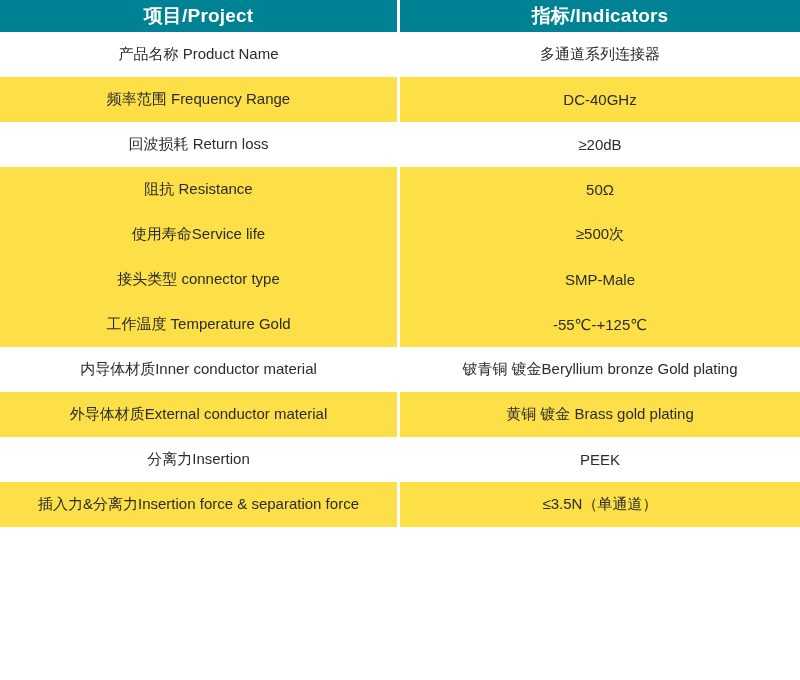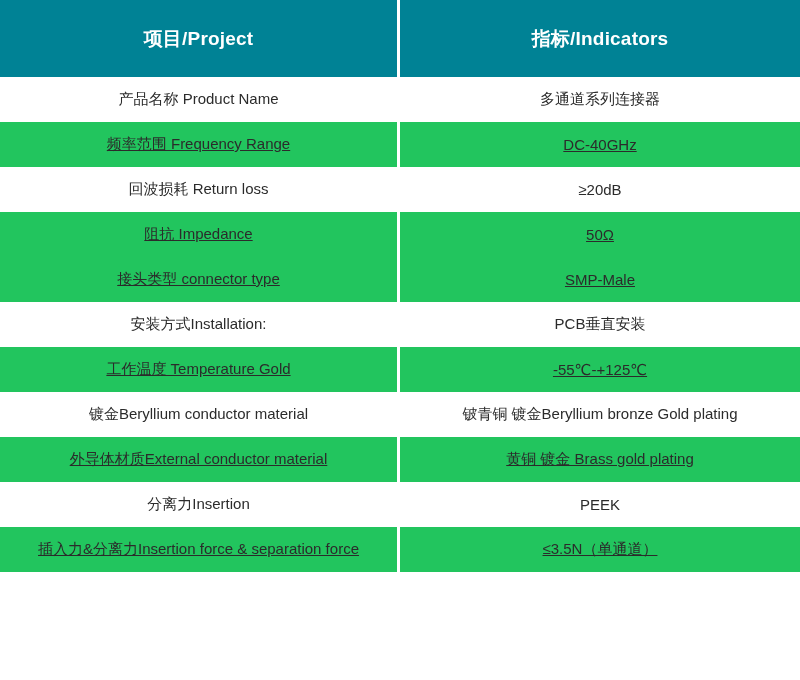--- a/index.html
+++ b/index.html
@@ -16,22 +16,22 @@
   .spec-table {
     width: 800px;
     border-collapse: separate;
     border-spacing: 0;
     table-layout: fixed;
   }
   .spec-table col.col-project { width: 400px; }
   .spec-table col.col-indicator { width: 400px; }
 
   .header-row th {
-    height: 45px;
-    padding: 16px;
+    height: 32px;
+    padding: 0;
     color: #ffffff;
     font-size: 19px;
     font-weight: 700;
     letter-spacing: 0.2px;
     text-align: center;
     vertical-align: middle;
     background-color: #008295;
   }
   .header-row th.cell-left {
     border-right: 3px solid #ffffff;
@@ -44,21 +44,21 @@
     color: #2b2b2b;
     text-align: center;
     vertical-align: middle;
     white-space: nowrap;
     overflow: hidden;
   }
   .data-row td.cell-left {
     border-right: 3px solid #ffffff;
   }
   .data-row.row-odd td { background-color: #ffffff; }
-  .data-row.row-even td { background-color: #22c55e; text-decoration: underline; }
+  .data-row.row-even td { background-color: #fde047; }
 
   .bottom-filler {
     height: 5px;
     background: #ffffff;
     width: 800px;
   }
 </style>
 </head>
 <body>
 
@@ -80,37 +80,37 @@
       </tr>
       <tr class="data-row row-even">
         <td class="cell-left">频率范围 Frequency Range</td>
         <td class="cell-right">DC-40GHz</td>
       </tr>
       <tr class="data-row row-odd">
         <td class="cell-left">回波损耗 Return loss</td>
         <td class="cell-right">≥20dB</td>
       </tr>
       <tr class="data-row row-even">
-        <td class="cell-left">阻抗 Impedance</td>
+        <td class="cell-left">阻抗 Resistance</td>
         <td class="cell-right">50Ω</td>
+      </tr>
+      <tr class="data-row row-even">
+        <td class="cell-left">使用寿命Service life</td>
+        <td class="cell-right">≥500次</td>
       </tr>
       <tr class="data-row row-even">
         <td class="cell-left">接头类型 connector type</td>
         <td class="cell-right">SMP-Male</td>
-      </tr>
-      <tr class="data-row row-odd">
-        <td class="cell-left">安装方式Installation:</td>
-        <td class="cell-right">PCB垂直安装</td>
       </tr>
       <tr class="data-row row-even">
         <td class="cell-left">工作温度 Temperature Gold</td>
         <td class="cell-right">-55℃-+125℃</td>
       </tr>
       <tr class="data-row row-odd">
-        <td class="cell-left">镀金Beryllium conductor material</td>
+        <td class="cell-left">内导体材质Inner conductor material</td>
         <td class="cell-right">铍青铜 镀金Beryllium bronze Gold plating</td>
       </tr>
       <tr class="data-row row-even">
         <td class="cell-left">外导体材质External conductor material</td>
         <td class="cell-right">黄铜 镀金 Brass gold plating</td>
       </tr>
       <tr class="data-row row-odd">
         <td class="cell-left">分离力Insertion</td>
         <td class="cell-right">PEEK</td>
       </tr>

